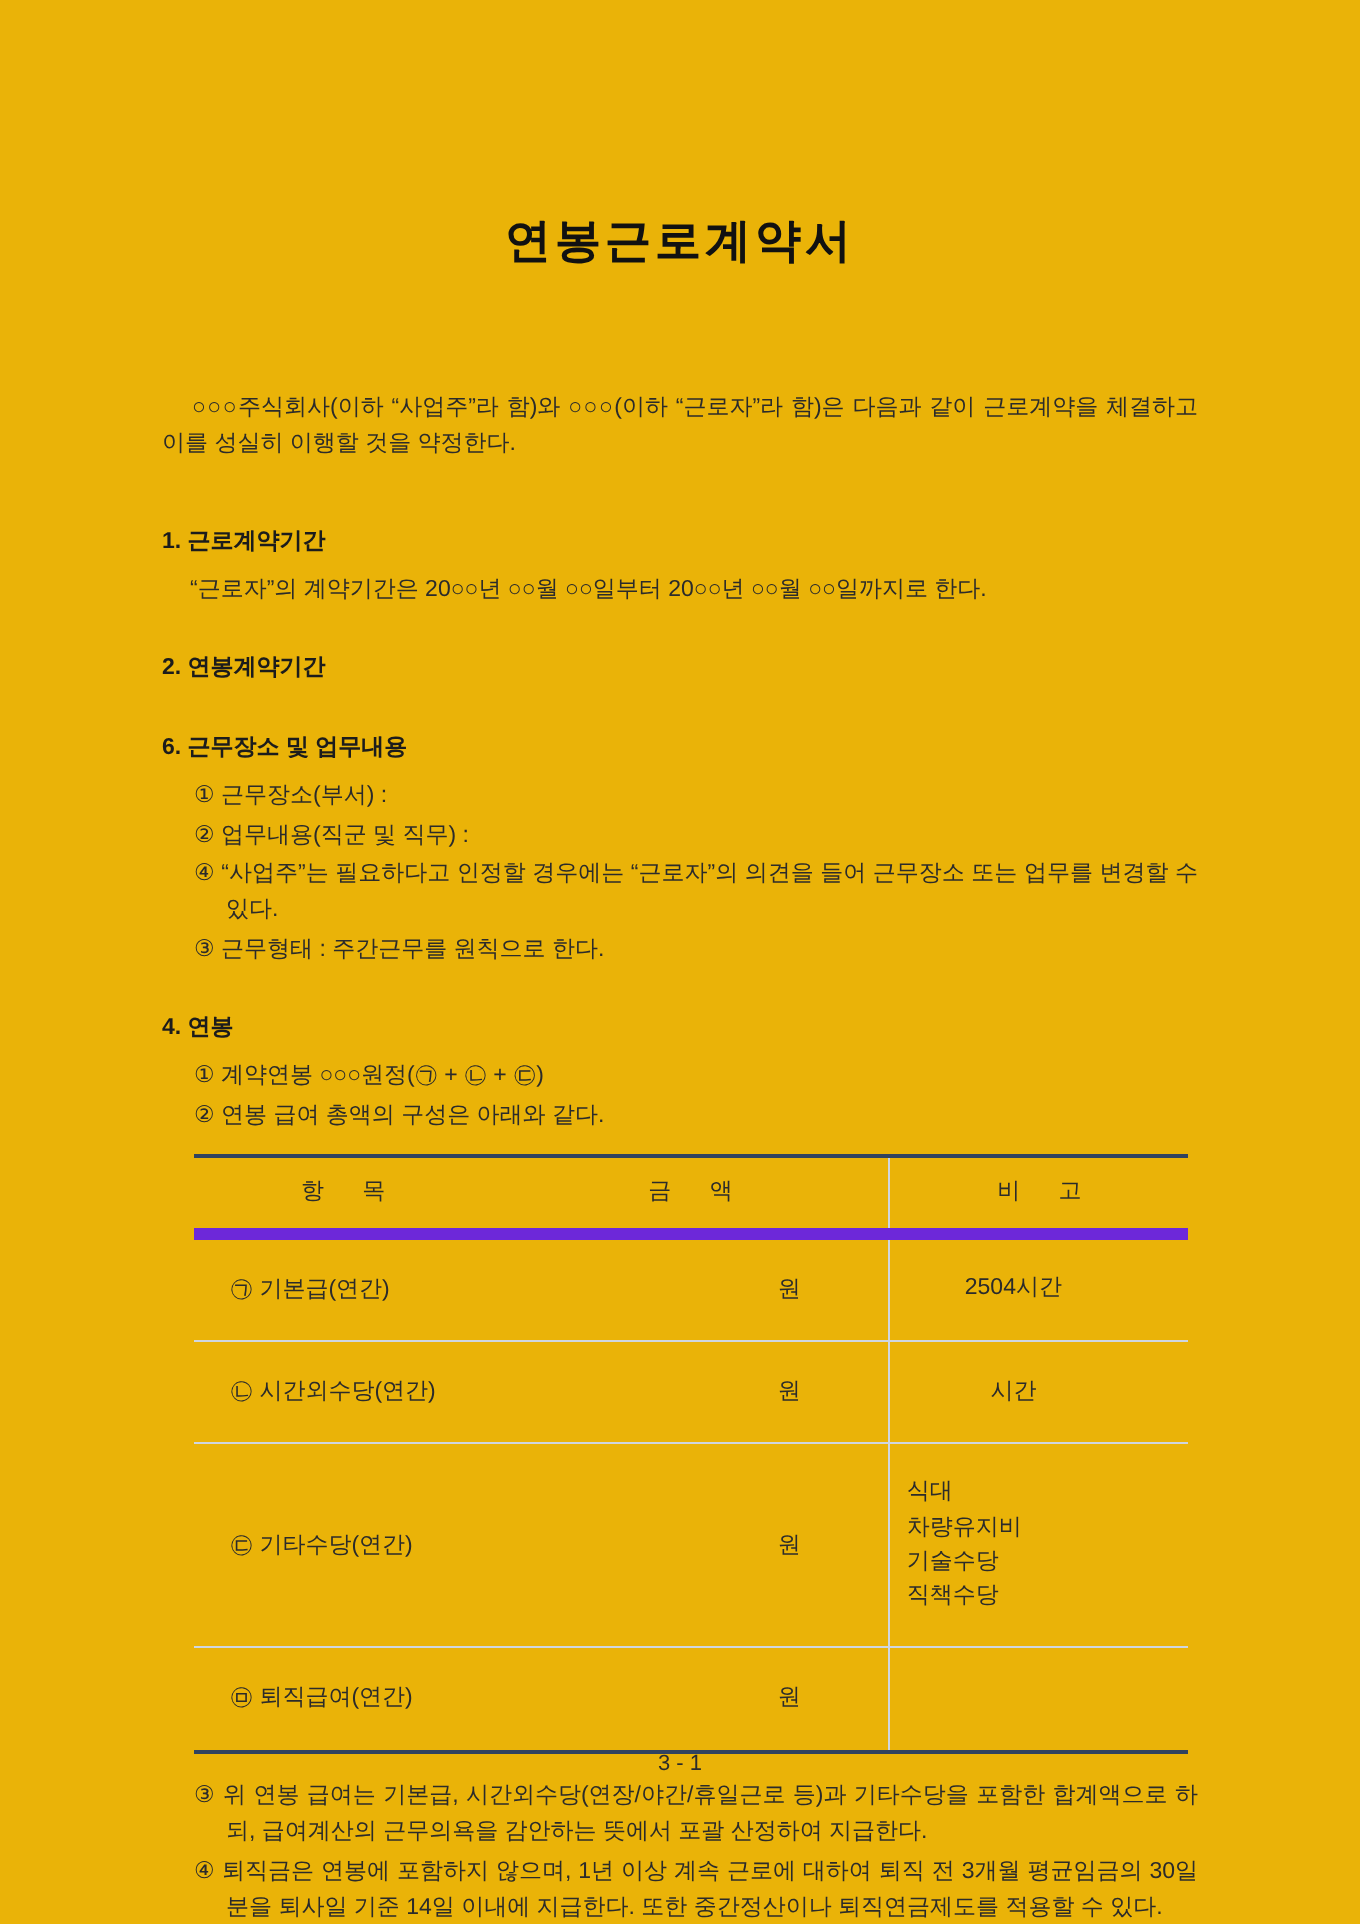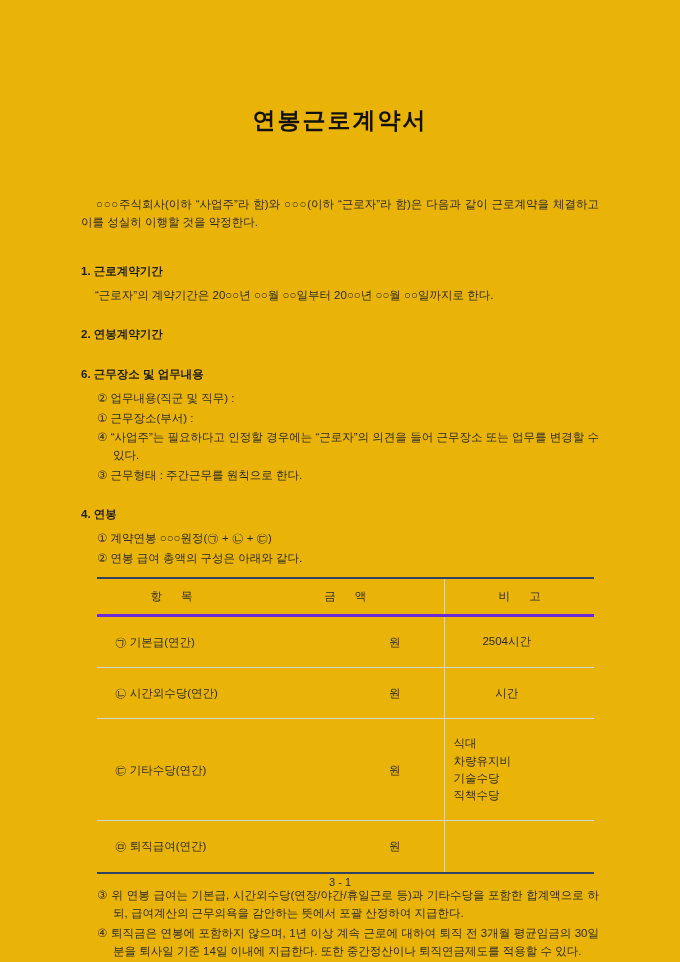--- a/index.html
+++ b/index.html
@@ -53,21 +53,21 @@
     border-top: 2px solid #31435f;
     border-bottom: 2px solid #31435f;
     font-size: 11.5px;
     color: #2b2b2b;
   }
   table.salary th {
     font-weight: normal;
     text-align: center;
     white-space: pre;
     padding: 8px 0;
-    border-bottom: 3px solid #6d28d9;
+    border-bottom: 6px solid #6d28d9;
   }
   table.salary td { padding: 16px 0; vertical-align: middle; }
   table.salary tbody tr:not(:last-child) td { border-bottom: 1px solid #cfd6e0; }
   table.salary .col1 { width: 30%; }
   table.salary .col2 { width: 40%; }
   table.salary .col3 { width: 30%; }
   table.salary td.item-cell { padding-left: 18px; white-space: nowrap; }
   table.salary td.amount-cell { text-align: right; padding-right: 44px; }
   table.salary th.note-h, table.salary td.note-cell { border-left: 1px solid #cfd6e0; }
   table.salary td.note-cell { padding-left: 8px; padding-right: 8px; white-space: pre-line; line-height: 1.5; }
@@ -95,22 +95,22 @@
     <div class="section-heading">1. 근로계약기간</div>
     <div class="section-body">“근로자”의 계약기간은 20○○년 ○○월 ○○일부터 20○○년 ○○월 ○○일까지로 한다.</div>
   </div>
 
   <div class="section">
     <div class="section-heading">2. 연봉계약기간</div>
   </div>
 
   <div class="section">
     <div class="section-heading">6. 근무장소 및 업무내용</div>
+    <div class="item">① 근무장소(부서) :</div>
     <div class="item">② 업무내용(직군 및 직무) :</div>
-    <div class="item">① 근무장소(부서) :</div>
     <div class="item">④ “사업주”는 필요하다고 인정할 경우에는 “근로자”의 의견을 들어 근무장소 또는 업무를 변경할 수 있다.</div>
     <div class="item">③ 근무형태 : 주간근무를 원칙으로 한다.</div>
   </div>
 
   <div class="section">
     <div class="section-heading">4. 연봉</div>
     <div class="item">① 계약연봉 ○○○원정(㉠ + ㉡ + ㉢)</div>
     <div class="item">② 연봉 급여 총액의 구성은 아래와 같다.</div>
 
     <table class="salary">

